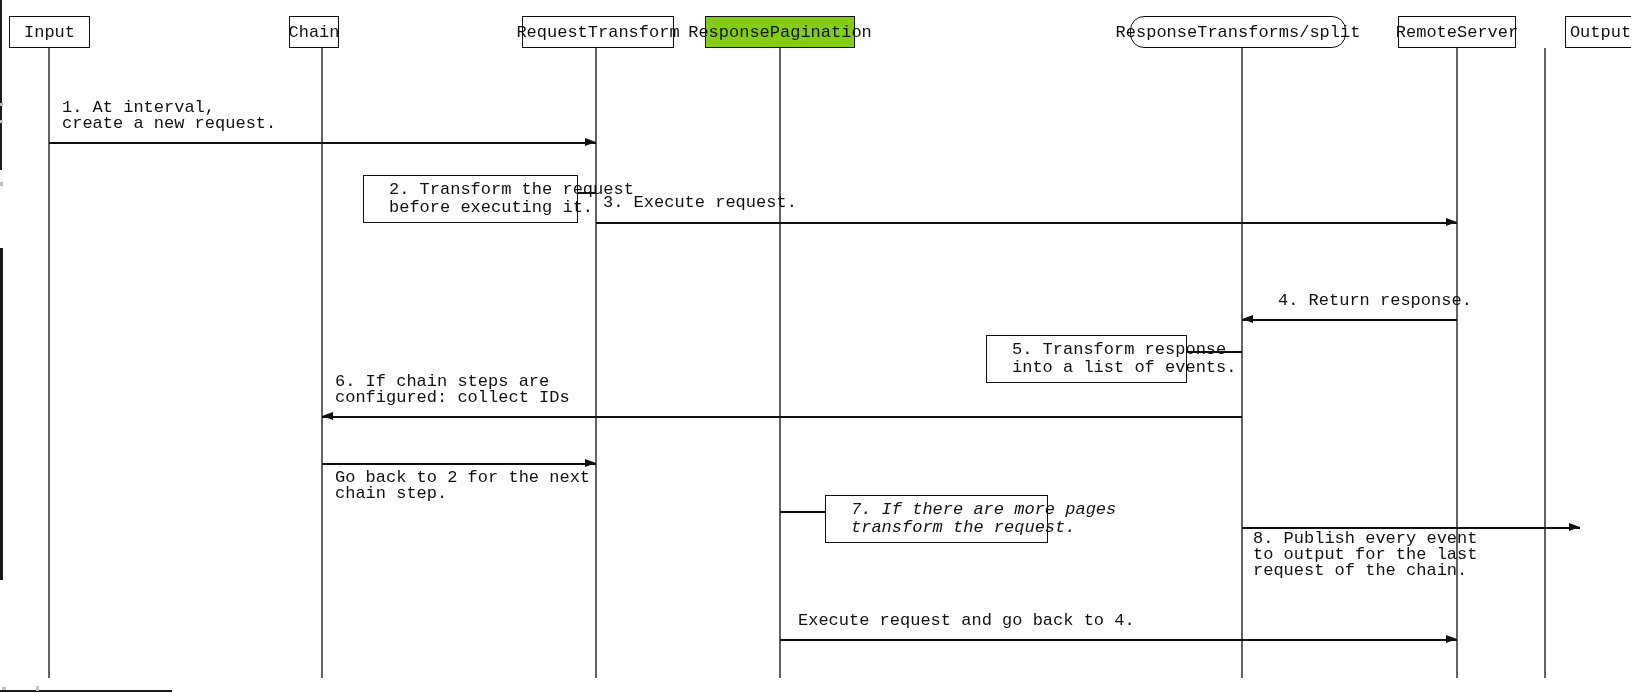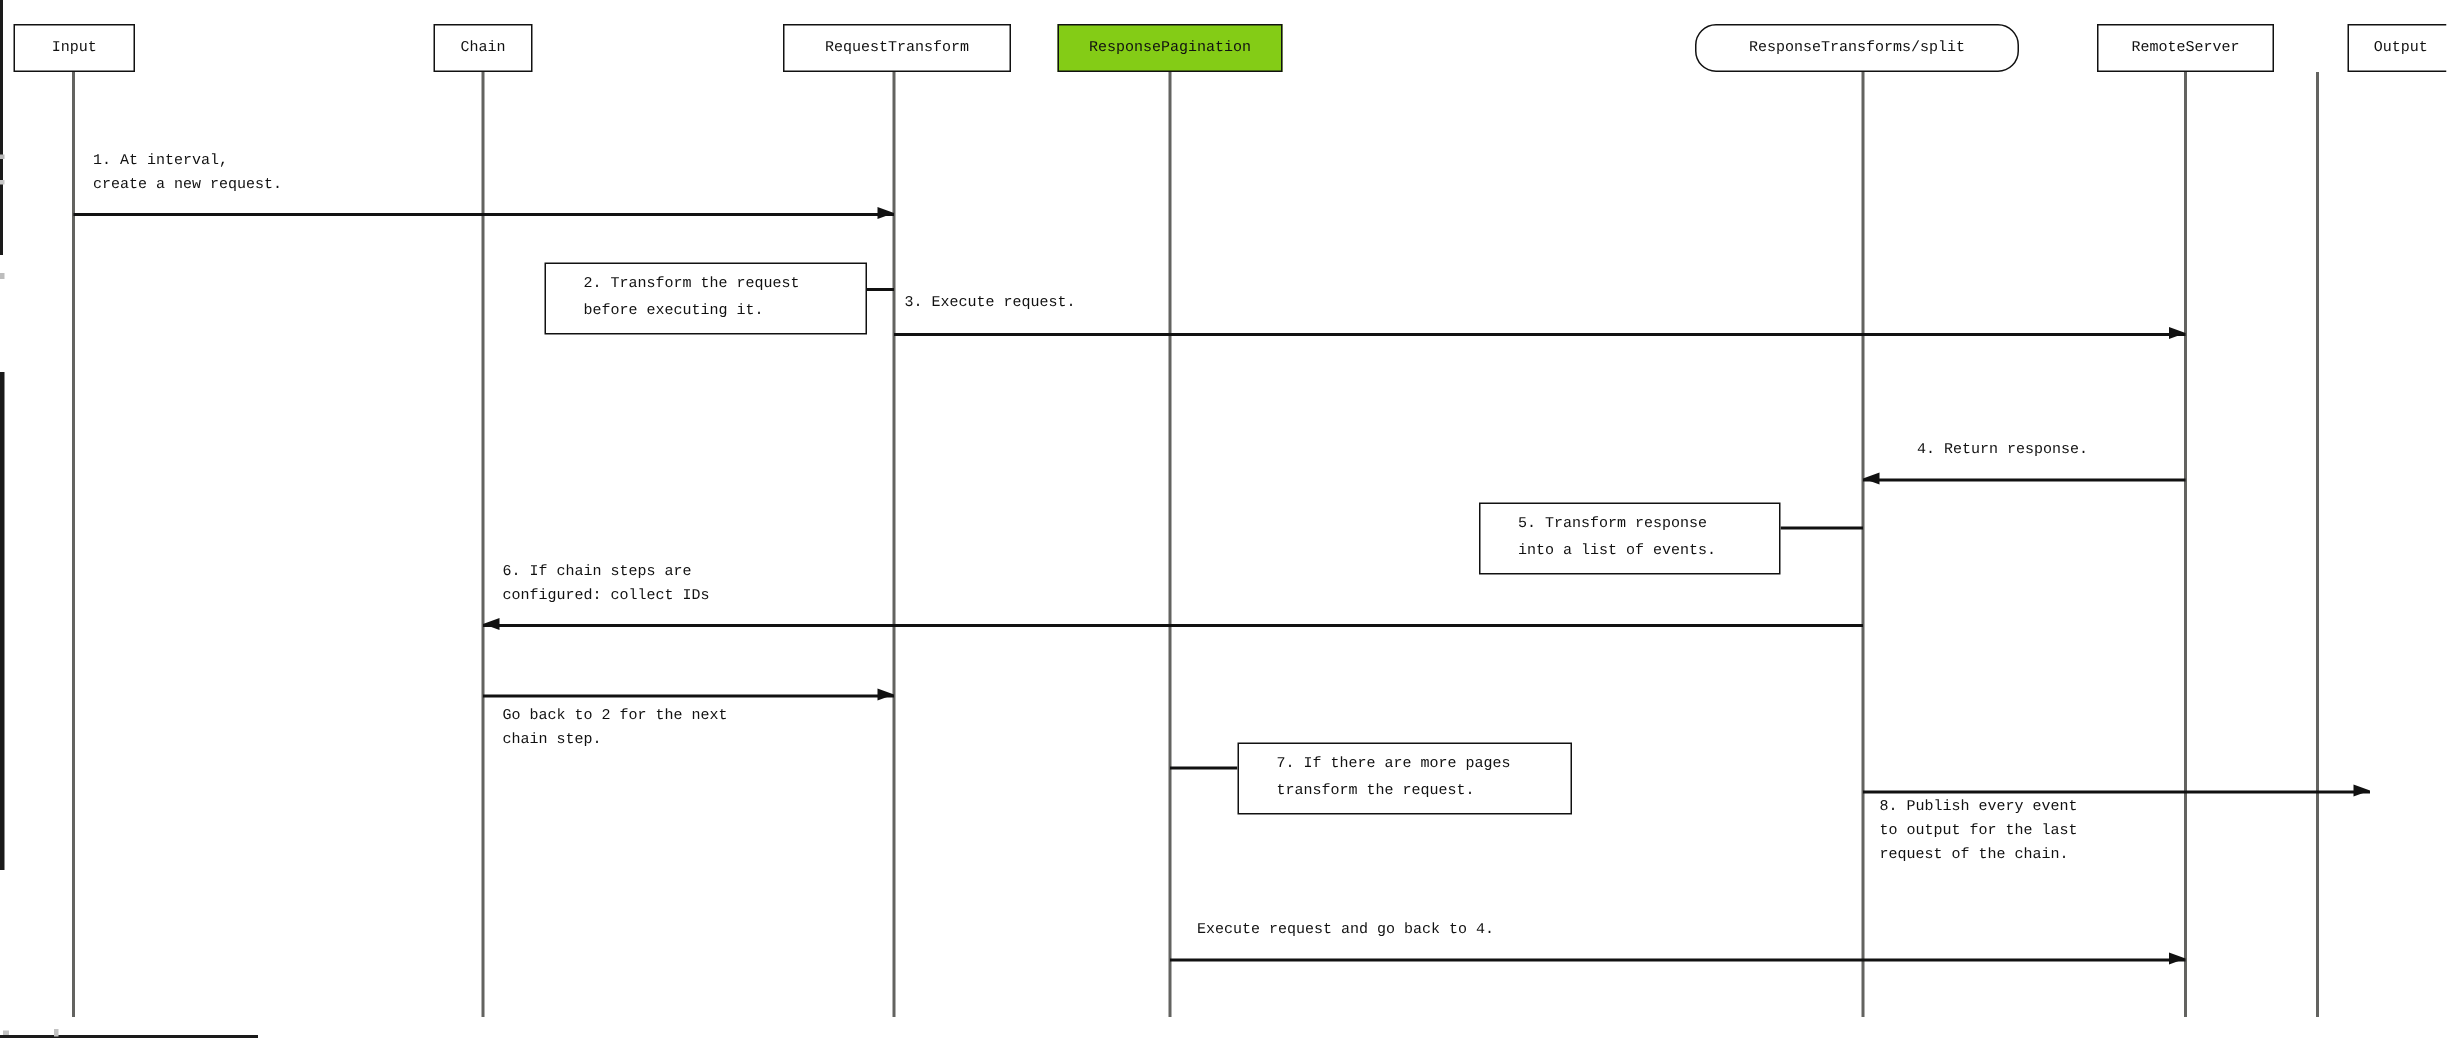--- a/index.html
+++ b/index.html
@@ -3,21 +3,21 @@
 <meta charset="utf-8">
 <style>
   html, body { margin: 0; padding: 0; background: #ffffff; }
   #stage {
     position: relative;
     width: 1631px;
     height: 693px;
     background: #ffffff;
     overflow: hidden;
     font-family: "Liberation Mono", "DejaVu Sans Mono", monospace;
-    font-size: 10px;
+    font-size: 17px;
     color: #111111;
   }
   .pbox {
     position: absolute;
     top: 16px;
     height: 32px;
     box-sizing: border-box;
     border: 1.5px solid #111111;
     background: #ffffff;
     display: flex;
@@ -83,21 +83,21 @@
   <div class="artifact" style="left:0; top:120px; width:3px; height:3px; background:#c7c7c7;"></div>
   <div class="artifact" style="left:0; top:182px; width:3px; height:4px; background:#bdbdbd;"></div>
   <div class="artifact" style="left:0; top:690px; width:172px; height:2px; background:#1a1a1a;"></div>
   <div class="artifact" style="left:2px; top:687px; width:4px; height:3px; background:#c2c2c2;"></div>
   <div class="artifact" style="left:36px; top:686px; width:3px; height:5px; background:#c2c2c2;"></div>
 <div class="lifeline" style="left: 48px; top: 48px; height: 630px; background: rgb(99, 99, 96);"></div>
     <div class="pbox" style="left: 9px; width: 81px; background: rgb(255, 255, 255);">
       <span>Input</span>
     </div>
     <div class="lifeline" style="left: 321px; top: 48px; height: 630px; background: rgb(99, 99, 96);"></div>
-    <div class="pbox" style="left: 289px; width: 66px; background: rgb(255, 255, 255);">
+    <div class="pbox" style="left: 289px; width: 50px; background: rgb(255, 255, 255);">
       <span>Chain</span>
     </div>
     <div class="lifeline" style="left: 595px; top: 48px; height: 630px; background: rgb(99, 99, 96);"></div>
     <div class="pbox" style="left: 522px; width: 152px; background: rgb(255, 255, 255);">
       <span>RequestTransform</span>
     </div>
     <div class="lifeline" style="left: 779px; top: 48px; height: 630px; background: rgb(99, 99, 96);"></div>
     <div class="pbox" style="left: 705px; width: 150px; background: #84cc16; text-align: right;">
       <span>ResponsePagination</span>
     </div>
@@ -132,14 +132,14 @@
     <div class="msg-label" style="left: 1278px; top: 293px;"><div>4. Return response.</div></div>
     <div class="msg-label" style="left: 335px; top: 374px;"><div>6. If chain steps are</div><div>configured: collect IDs</div></div>
     <div class="msg-label" style="left: 335px; top: 470px;"><div>Go back to 2 for the next</div><div>chain step.</div></div>
     <div class="msg-label" style="left: 1253px; top: 531px;"><div>8. Publish every event</div><div>to output for the last</div><div>request of the chain.</div></div>
     <div class="msg-label" style="left: 798px; top: 613px;"><div>Execute request and go back to 4.</div></div>
     <div class="note-connector" style="left: 578px; width: 18px; top: 192px; background: rgb(17, 17, 17);"></div>
     <div class="note" style="left: 363px; top: 175px; width: 215px; height: 48px; background: rgb(255, 255, 255);"><div>2. Transform the request</div><div>before executing it.</div></div>
     <div class="note-connector" style="left: 1187px; width: 55px; top: 351px; background: rgb(17, 17, 17);"></div>
     <div class="note" style="left: 986px; top: 335px; width: 201px; height: 48px; background: rgb(255, 255, 255);"><div>5. Transform response</div><div>into a list of events.</div></div>
     <div class="note-connector" style="left: 780px; width: 45px; top: 511px; background: rgb(17, 17, 17);"></div>
-    <div class="note" style="left: 825px; top: 495px; width: 223px; height: 48px; background: rgb(255, 255, 255);"><div>7. If there are more pages</div><div>transform the request.</div></div>
+    <div class="note" style="left: 825px; top: 495px; width: 223px; height: 48px; background: rgb(255, 255, 255); font-style: italic;"><div>7. If there are more pages</div><div>transform the request.</div></div>
   </div>
 
 </body></html>

